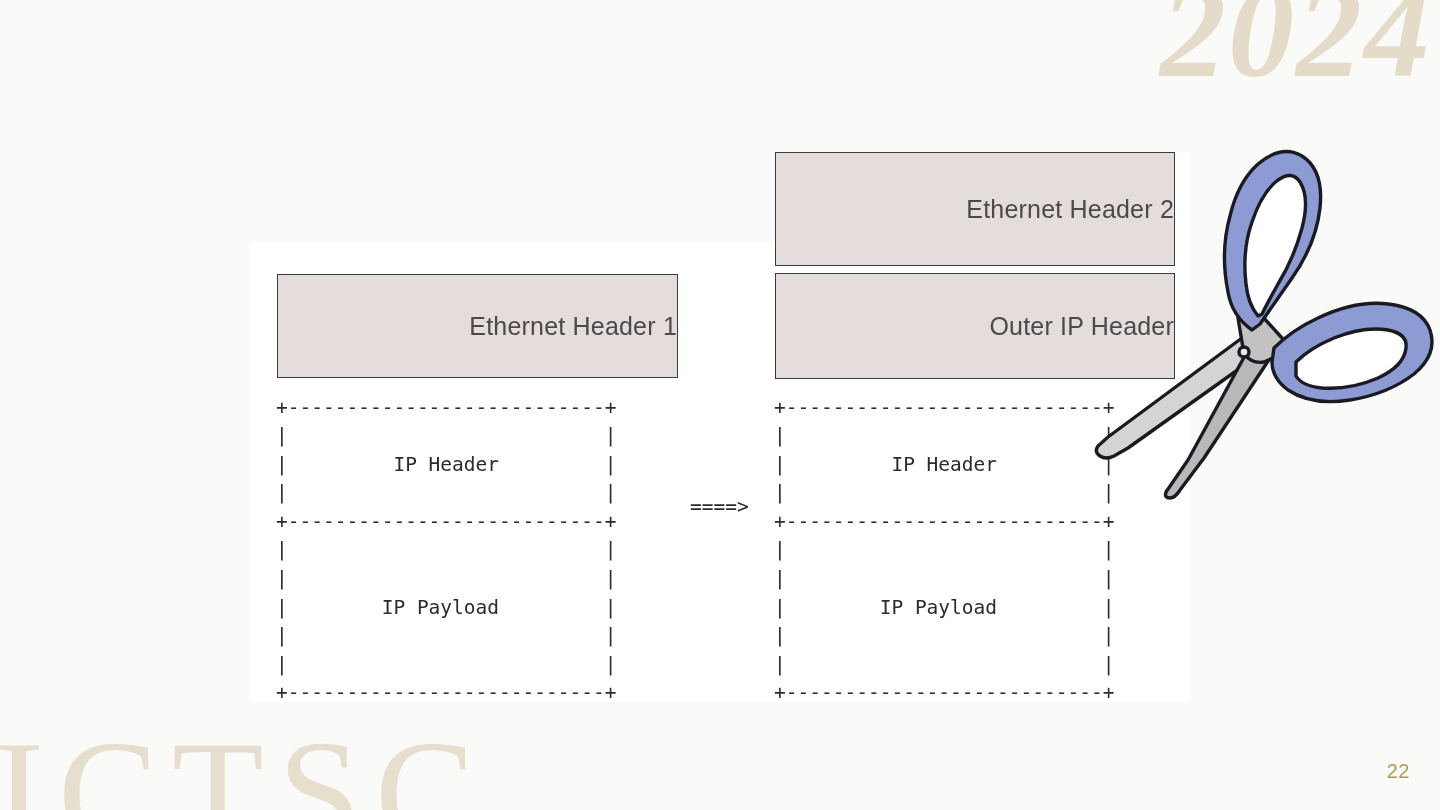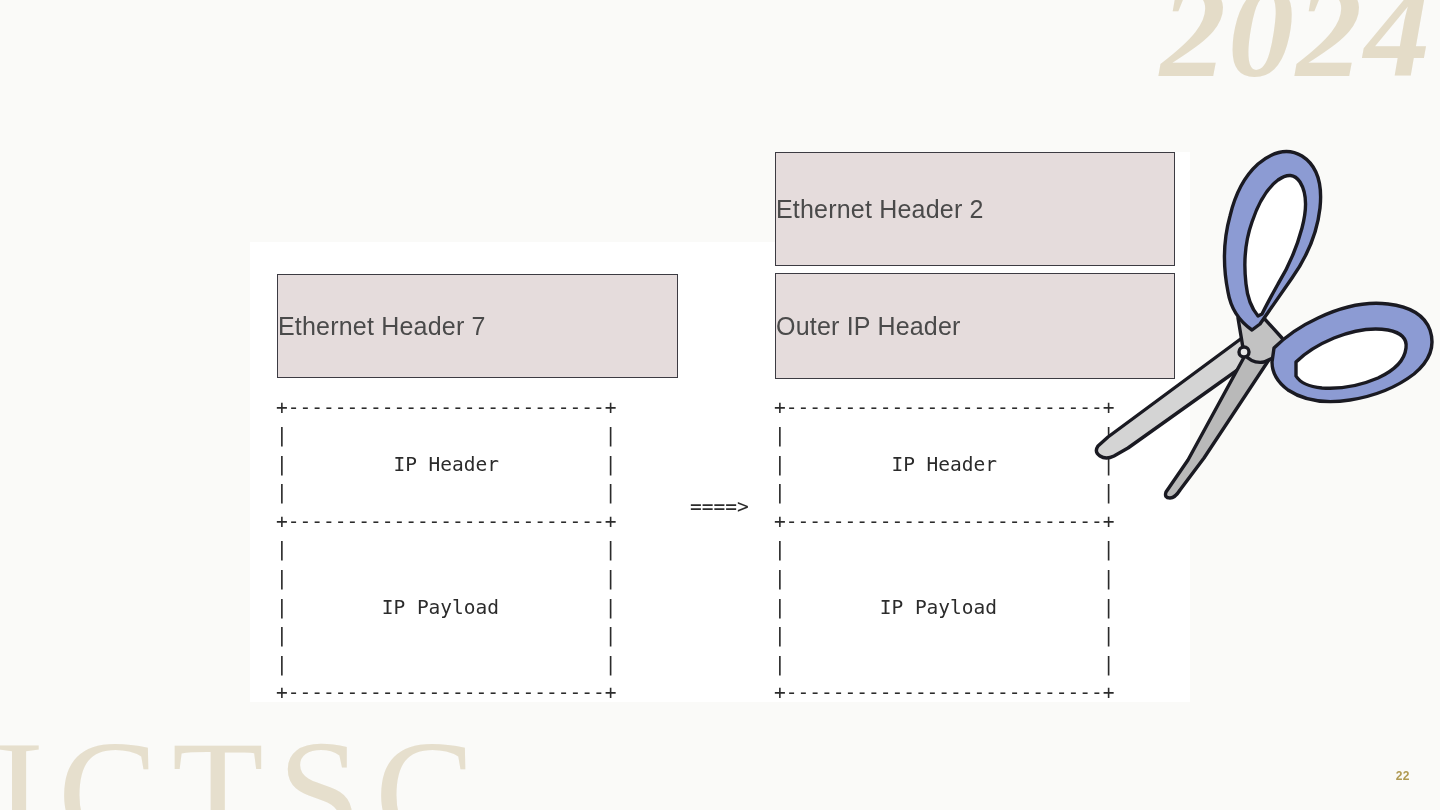--- a/index.html
+++ b/index.html
@@ -40,22 +40,22 @@
     color: #e6dfcd;
     line-height: 1;
     user-select: none;
     white-space: nowrap;
   }
   .page-number {
     position: absolute;
     right: 30px;
     bottom: 27px;
     font-family: "Liberation Sans", sans-serif;
-    font-size: 12px;
-    font-weight: bold;
+    font-size: 20px;
+    font-weight: normal;
     color: #b09a53;
     letter-spacing: 0.5px;
     margin-left: 40px;
   }
 
   
   .content-panel {
     position: absolute;
     left: 250px;
     top: 242px;
@@ -102,21 +102,21 @@
   }
 
   
   .hdr-box {
     position: absolute;
     background: #e5dcdc;
     border: 1.6px solid #3c3b42;
     box-sizing: border-box;
     display: flex;
     align-items: center;
-    justify-content: flex-start;
+    justify-content: flex-end;
   }
   .hdr-box span {
     font-family: "Liberation Sans", sans-serif;
     font-weight: 300;
     font-size: 25px;
     color: #4a4a4a;
     letter-spacing: 0.2px;
   }
   .hdr-eth1   { left: 277px; top: 274px; width: 401px; height: 104px; }
   .hdr-eth2   { left: 775px; top: 152px; width: 400px; height: 114px; }
@@ -140,21 +140,21 @@
 <div class="watermark-logo">ICTSC</div>
 
 <div class="page-number">22</div>
 
 <div class="content-panel-upper"></div>
 <div class="content-panel"></div>
 
 <div class="stage">
 
   <div class="hdr-box hdr-eth1">
-    <span>Ethernet Header 7</span>
+    <span>Ethernet Header 1</span>
   </div>
   <pre class="ascii-block ascii-left">+---------------------------+
 |                           |
 |         IP Header         |
 |                           |
 +---------------------------+
 |                           |
 |                           |
 |        IP Payload         |
 |                           |

